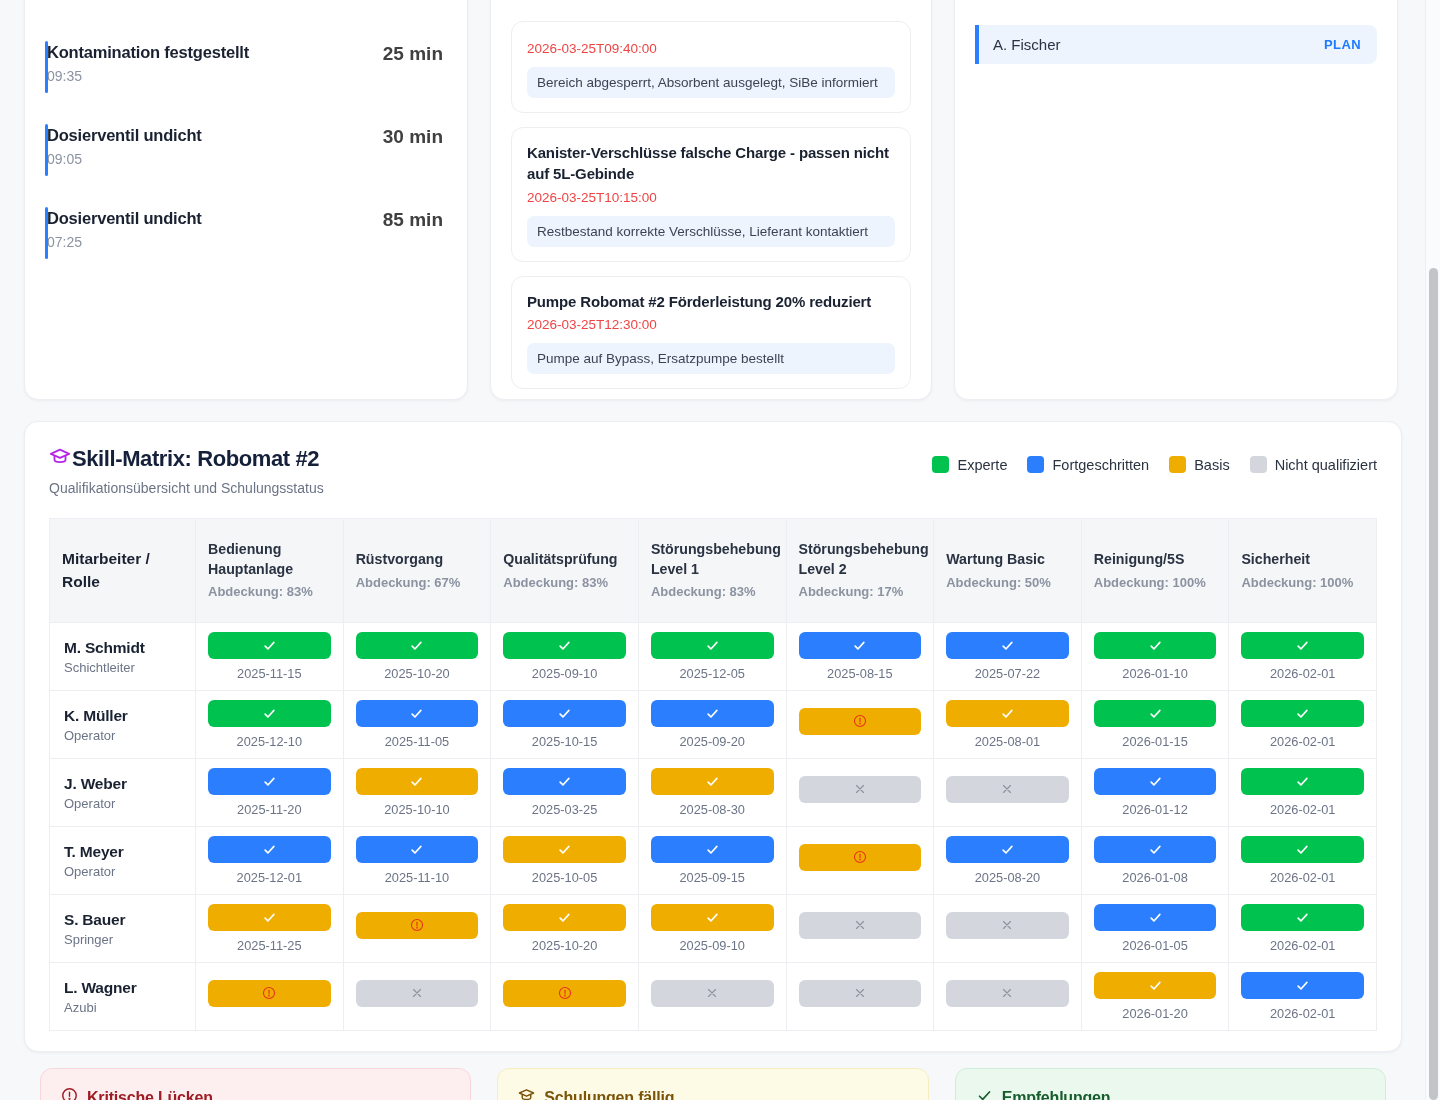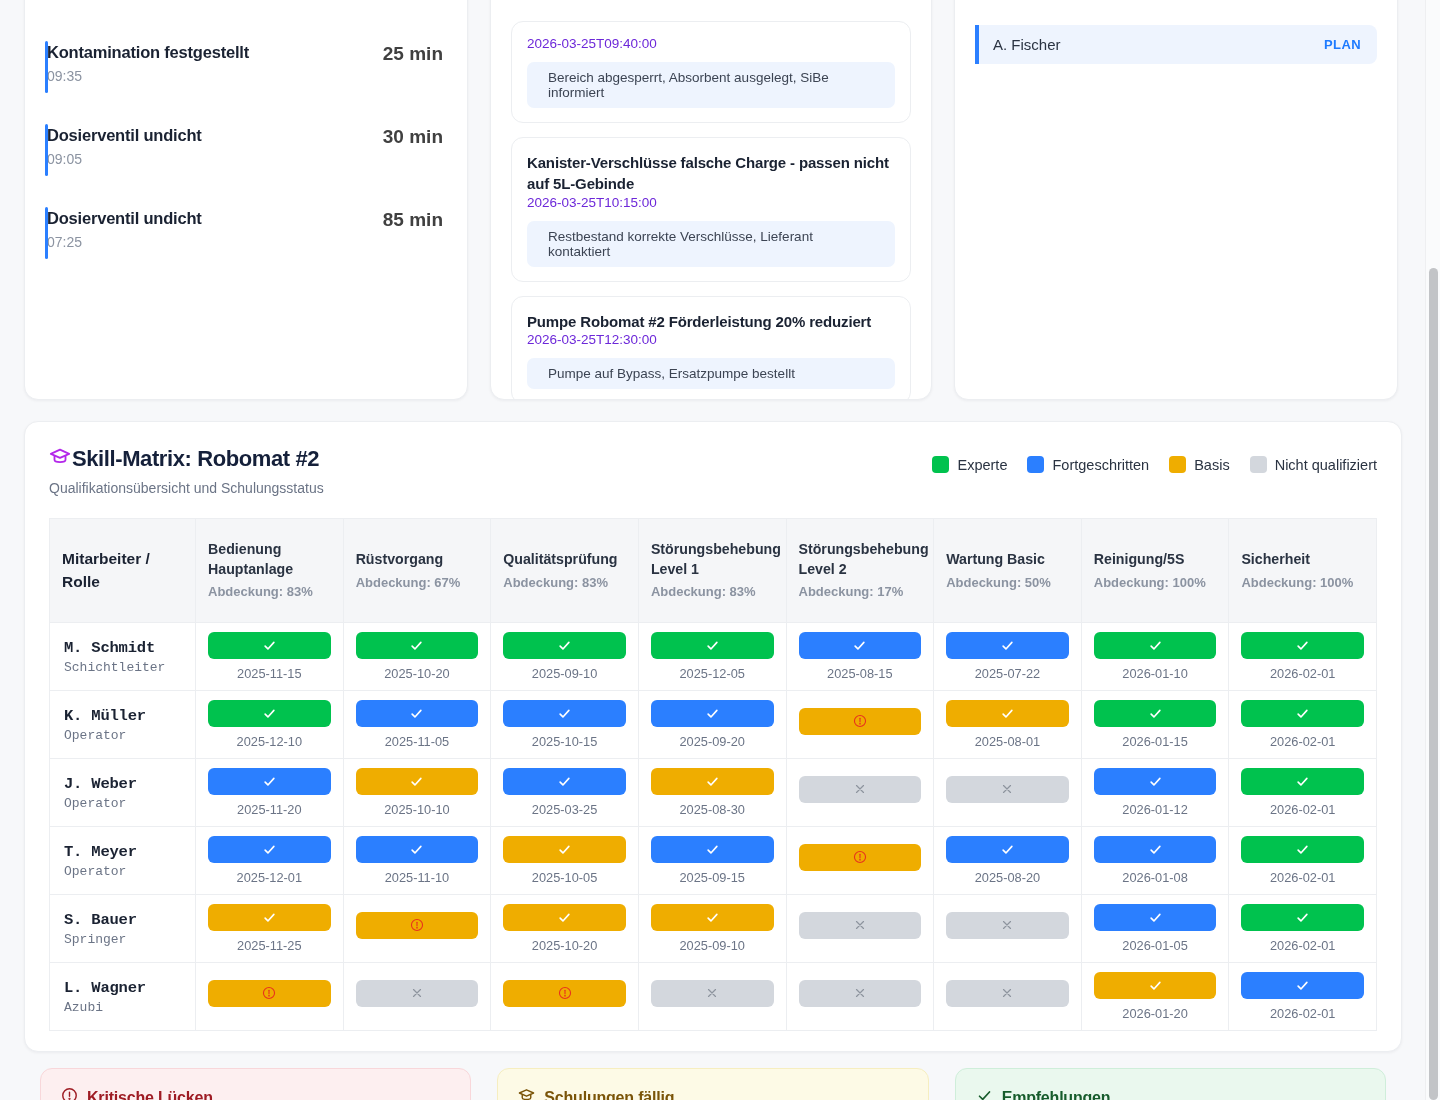--- a/index.html
+++ b/index.html
@@ -83,27 +83,28 @@
   }
   .inc-title {
     font-size: 15px;
     font-weight: bold;
     color: #1a2232;
     line-height: 1.42;
     letter-spacing: -0.15px;
   }
   .inc-ts {
     font-size: 13.5px;
-    color: #6d28d9;
+    color: #ef4444;
+    margin-top: 5px;
   }
   .inc-note {
     margin-top: 11px;
     background: #eef4fe;
     border-radius: 7px;
-    padding: 8px 21px;
+    padding: 8px 10px;
     font-size: 13.5px;
     color: #3c4453;
   }
 
   
   .assign-wrap { margin-top: 266px; }
   .assign-row {
     position: relative;
     display: flex;
     align-items: center;
@@ -189,21 +190,20 @@
   }
   .th-emp {
     font-size: 15.5px;
     font-weight: bold;
     color: #1a2232;
     line-height: 1.45;
   }
   td.emp {
     padding: 12px 14px;
     background: #fff;
-    font-family: Liberation Mono, monospace;
   }
   .emp-name {
     font-size: 15.5px;
     font-weight: bold;
     color: #1a2232;
     letter-spacing: -0.2px;
   }
   .emp-role {
     font-size: 13px;
     color: #6b7486;

